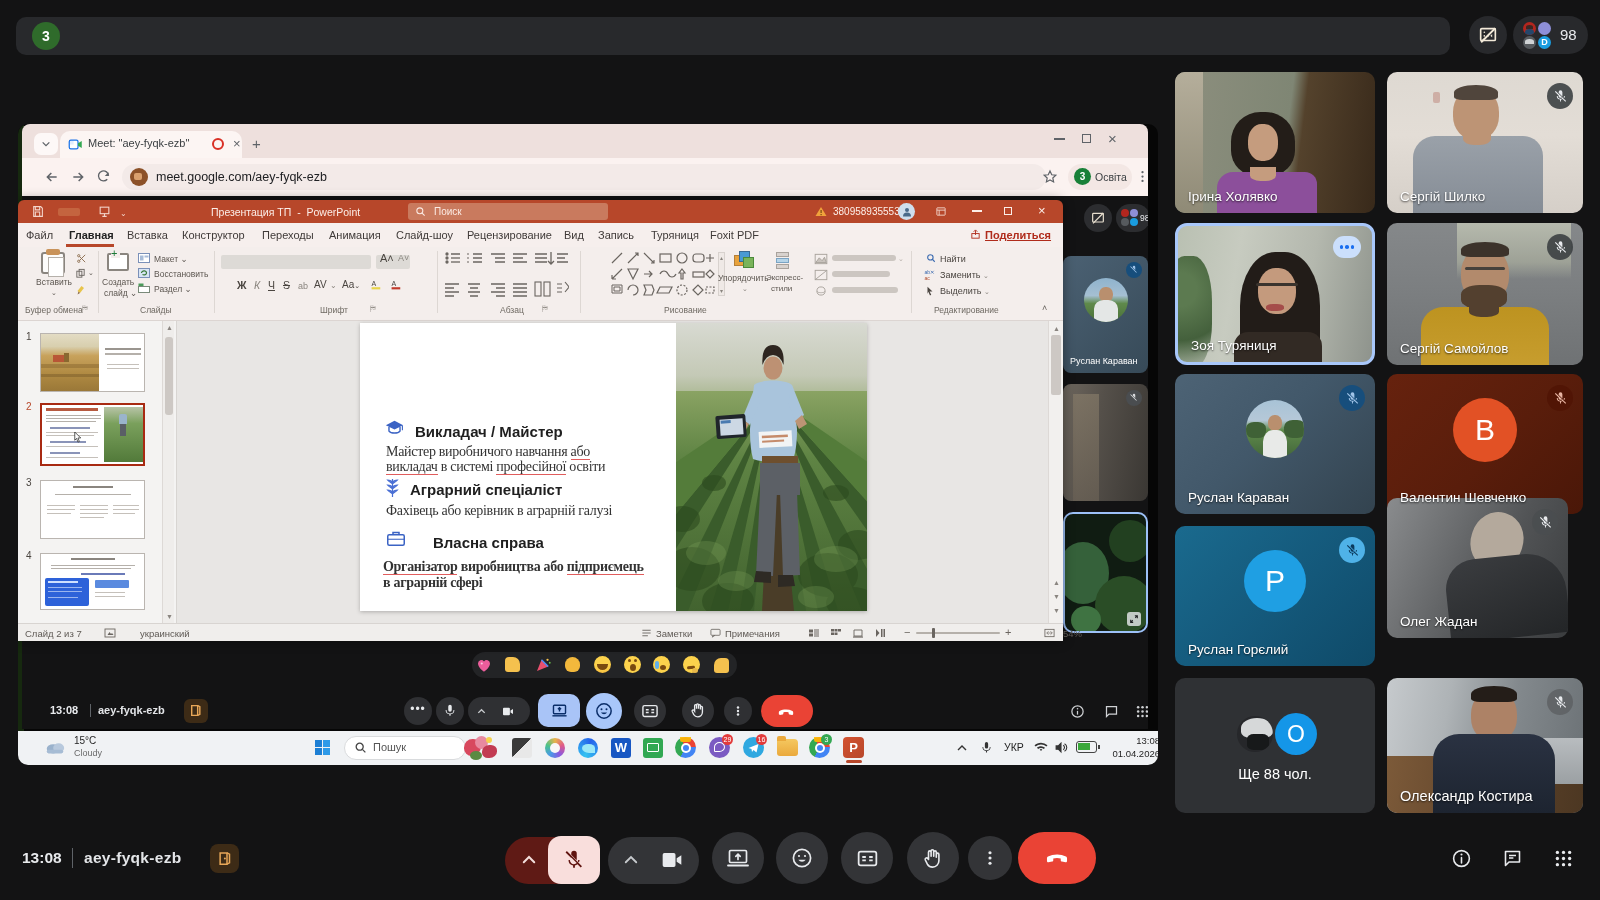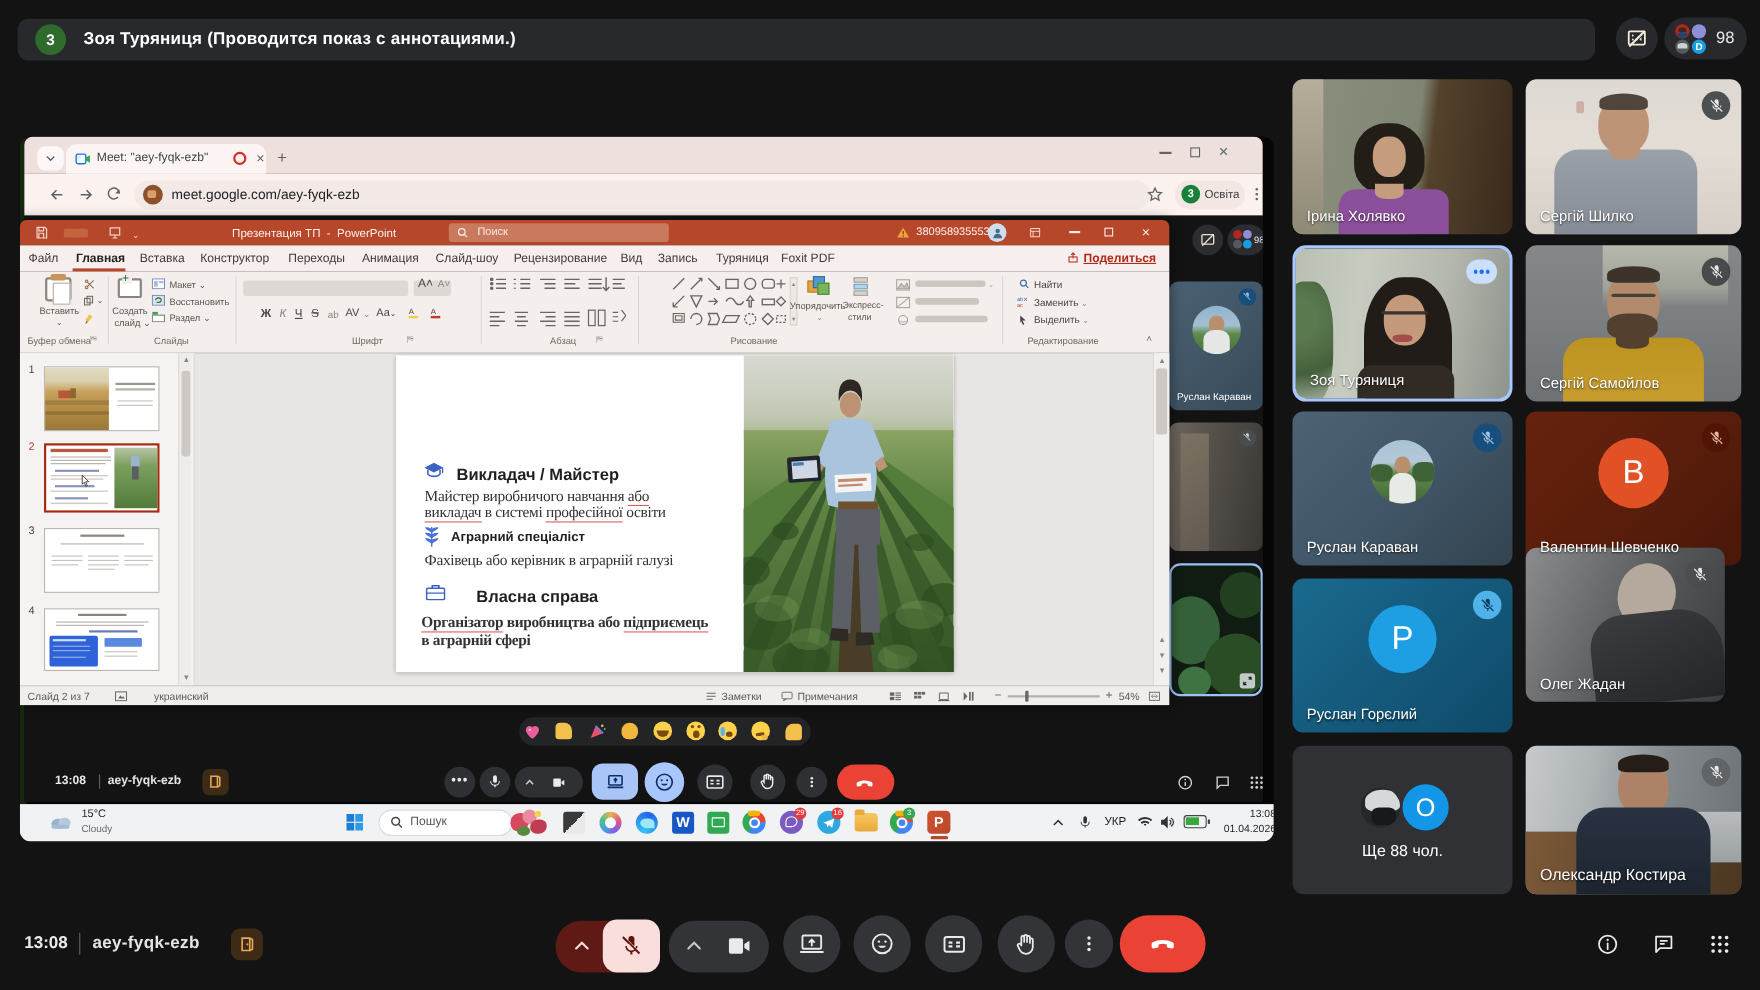--- a/index.html
+++ b/index.html
@@ -39,21 +39,20 @@
   
   .ctl { position:absolute; top:832px; height:52px; border-radius:26px; background:#333437;
      display:flex; align-items:center; justify-content:center; }
 </style>
 </head>
 <body>
 <div id="root">
 
   <div class="abs" id="topbar">
     <div class="gc">3</div>
-    <div class="tt">Зоя Туряниця (Проводится показ с аннотациями.)</div>
   </div>
   <div class="abs" id="tr-btn">
     <svg style="position:absolute;left:8px;top:8px;" width="22" height="22" viewBox="0 0 24 24" fill="none" stroke="#f3ead9" stroke-width="1.8">
         <path d="M4 6h11M20 6v9M4 6v12h13" opacity="0"></path>
         <rect x="4" y="5" width="16" height="13" rx="1.2"></rect>
         <circle cx="8" cy="9" r=".9" fill="#f3ead9" stroke="none"></circle>
         <circle cx="8" cy="13" r=".9" fill="#f3ead9" stroke="none"></circle>
         <circle cx="12" cy="13" r=".9" fill="#f3ead9" stroke="none"></circle>
         <path d="M14.6 12.8l2-2v4z" fill="#f3ead9" stroke="none"></path>
         <path d="M4.5 20L20 4.5" stroke-width="2.2"></path>
@@ -636,21 +635,21 @@
         <svg class="abs" style="left:25px;top:97px;" width="19" height="15" viewBox="0 0 24 19">
             <path d="M12 1L1 6.5 12 12l11-5.5z" fill="#3b63c4"></path>
             <path d="M5 9v5c2.5 3.4 11.5 3.4 14 0V9" fill="none" stroke="#3b63c4" stroke-width="1.8"></path>
             <path d="M22 7v6" stroke="#3b63c4" stroke-width="1.4"></path>
           </svg>
         <div class="abs" style="left:55px;top:100px;font-size:15px;font-weight:bold;color:#1f1f1f;">Викладач / Майстер</div>
         <div class="abs" style="left:26px;top:121px;font-family:'Liberation Serif',serif;font-size:14px;line-height:15px;color:#333;letter-spacing:-.3px;">Майстер виробничого навчання <span style="border-bottom:1.6px solid #e05c5c;">або</span><br><span style="border-bottom:1.6px solid #e05c5c;">викладач</span> в системі <span style="border-bottom:1.6px solid #e05c5c;">професійної</span> освіти</div>
         <svg class="abs" style="left:26px;top:155px;" width="13" height="20" viewBox="0 0 13 20">
             <path d="M6.5 1v18M6.5 6C5 4 3 4 1.5 2c2.5 0 4 .5 5 2.5M6.5 6c1.5-2 3.5-2 5-4-2.5 0-4 .5-5 2.5M6.5 11C5 9 3 9 1.5 7c2.5 0 4 .5 5 2.5M6.5 11c1.5-2 3.5-2 5-4-2.5 0-4 .5-5 2.5M6.5 16C5 14 3 14 1.5 12c2.5 0 4 .5 5 2.5M6.5 16c1.5-2 3.5-2 5-4-2.5 0-4 .5-5 2.5" stroke="#4a6fd4" stroke-width="1.2" fill="#6a8ae0"></path>
           </svg>
-        <div class="abs" style="left:50px;top:158px;font-size:12px;font-weight:bold;color:#1f1f1f;">Аграрний спеціаліст</div>
+        <div class="abs" style="left:50px;top:158px;font-size:15px;font-weight:bold;color:#1f1f1f;">Аграрний спеціаліст</div>
         <div class="abs" style="left:26px;top:180px;font-family:'Liberation Serif',serif;font-size:14px;color:#333;letter-spacing:-.3px;">Фахівець або керівник в аграрній галузі</div>
         <svg class="abs" style="left:27px;top:208px;" width="18" height="15" viewBox="0 0 24 20">
             <rect x="1" y="5" width="22" height="14" rx="2" fill="none" stroke="#3b63c4" stroke-width="2"></rect>
             <path d="M8 5V2h8v3" fill="none" stroke="#3b63c4" stroke-width="2"></path>
             <path d="M1 11h22" stroke="#3b63c4" stroke-width="1.4"></path>
           </svg>
         <div class="abs" style="left:73px;top:211px;font-size:15px;font-weight:bold;color:#1f1f1f;">Власна справа</div>
         <div class="abs" style="left:23px;top:236px;font-family:'Liberation Serif',serif;font-size:14px;line-height:15.5px;color:#333;letter-spacing:-.3px;font-weight:bold;"><span style="border-bottom:1.6px solid #e05c5c;">Організатор</span> виробництва або <span style="border-bottom:1.6px solid #e05c5c;">підприємець</span><br>в аграрній сфері</div>
         <svg class="abs" style="left:316px;top:0;" width="191" height="288" viewBox="0 0 191 288">
           <defs>
@@ -766,21 +765,21 @@
           </svg>
         <svg class="abs" style="left:856px;top:4px;" width="12" height="10" viewBox="0 0 24 20" fill="#6a6560">
             <path d="M4 2v16l7-8z"></path>
             <rect x="14" y="2" width="3" height="16"></rect>
             <rect x="19" y="2" width="3" height="16"></rect>
           </svg>
         <div class="abs" style="left:886px;top:2px;font-size:11px;color:#6a6560;">−</div>
         <div class="abs" style="left:898px;top:8px;width:84px;height:2px;background:#b5b0aa;border-radius:1px;"></div>
         <div class="abs" style="left:914px;top:4px;width:3px;height:10px;background:#6a6560;border-radius:1px;"></div>
         <div class="abs" style="left:987px;top:2px;font-size:11px;color:#6a6560;">+</div>
-        <div class="abs" style="left:999px;top:4px;">54%</div>
+        <div class="abs" style="left:1045px;top:4px;">54%</div>
         <svg class="abs" style="left:1026px;top:4px;" width="11" height="10" viewBox="0 0 24 20" fill="none" stroke="#6a6560" stroke-width="1.8">
             <rect x="2" y="2" width="20" height="16"></rect>
             <path d="M6 10h12M10 6l-4 4 4 4M14 6l4 4-4 4" stroke-width="1.4"></path>
           </svg>
       </div>
     </div>
     <div class="abs" id="taskbar">
       <svg class="abs" style="left:26px;top:8px;" width="22" height="16" viewBox="0 0 24 16">
           <ellipse cx="10" cy="10" rx="7" ry="5" fill="#9ab2cc"></ellipse>
           <ellipse cx="16" cy="9" rx="6" ry="5" fill="#b8c9dd"></ellipse>

